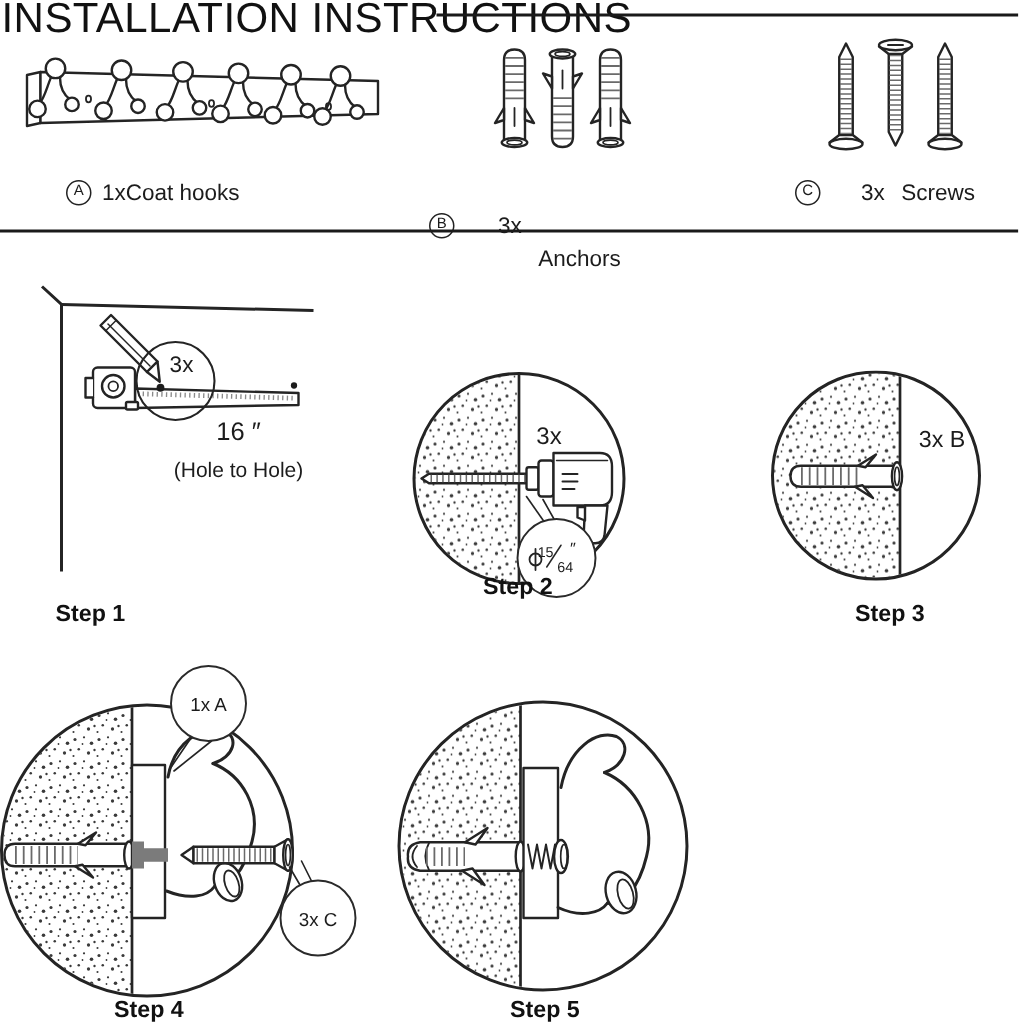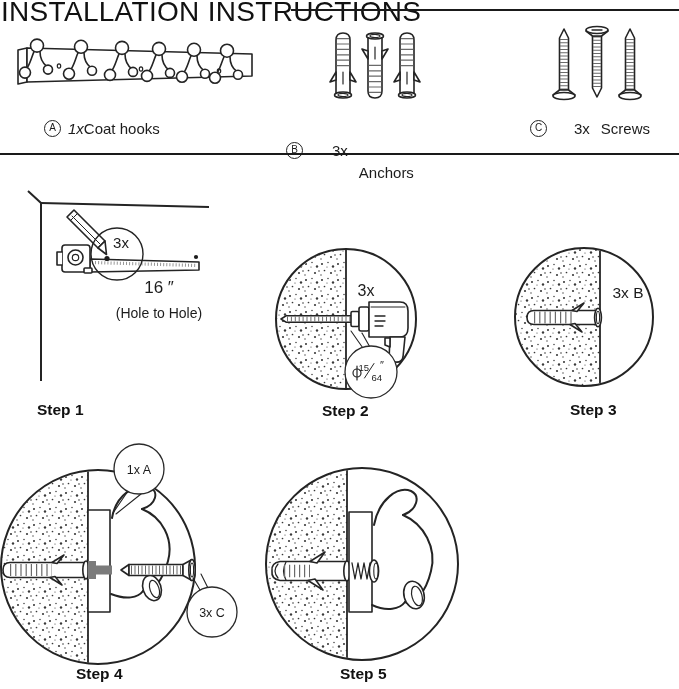--- a/index.html
+++ b/index.html
@@ -76,21 +76,21 @@
       </g>
     </defs>
     <use href="#scw" transform="translate(14,6)"></use>
     <use href="#scw" transform="translate(47,80) rotate(180)"></use>
     <line class="ln" style="stroke-width:1.3" x1="42" y1="10" x2="52" y2="10"></line>
     <use href="#scw" transform="translate(80,6)"></use>
   </svg>
 
   <div class="abs part-label" style="left:44px;top:120px;">
     <span class="badge">A</span>
-    <span style="margin-left:7px;font-style:italic;">1x</span>
+    <span style="margin-left:7px;">1x</span>
     <span style="margin-left:0;">Coat hooks</span>
   </div>
   <div class="abs part-label" style="left:286px;top:120px;">
     <span class="badge">B</span>
     <span style="margin-left:29px;">3x</span>
     <span style="margin-left:11px;margin-top:44px;">Anchors</span>
   </div>
   <div class="abs part-label" style="left:530px;top:120px;">
     <span class="badge">C</span>
     <span style="margin-left:27px;">3x</span>
@@ -312,18 +312,18 @@
     <g>
       <path class="ln" style="stroke-width:2" d="M112,60 C117,34 136,21 149,26 C159,31 155,45 141,50"></path>
       <path class="ln" style="stroke-width:2" d="M141,50 C162,59 175,83 169,106 C164,127 152,141 143,137"></path>
       <path class="ln" style="stroke-width:2" d="M110,140 C125,147 138,144 143,137"></path>
       <ellipse class="lw" cx="152" cy="130" rx="10" ry="14" transform="rotate(-15 152 130)"></ellipse>
       <ellipse class="ln" style="stroke-width:1.2" cx="155" cy="131" rx="5" ry="10" transform="rotate(-15 155 131)"></ellipse>
     </g>
   </svg>
 
   <div class="abs step-label" style="left:37px;top:401px;text-align:center;">Step 1</div>
-  <div class="abs step-label" style="left:322px;top:402px;">Step 2</div>
+  <div class="abs step-label" style="left:322px;top:383px;">Step 2</div>
   <div class="abs step-label" style="left:570px;top:401px;">Step 3</div>
   <div class="abs step-label" style="left:76px;top:665px;">Step 4</div>
   <div class="abs step-label" style="left:340px;top:665px;">Step 5</div>
 
 </div>
 
 </body></html>

